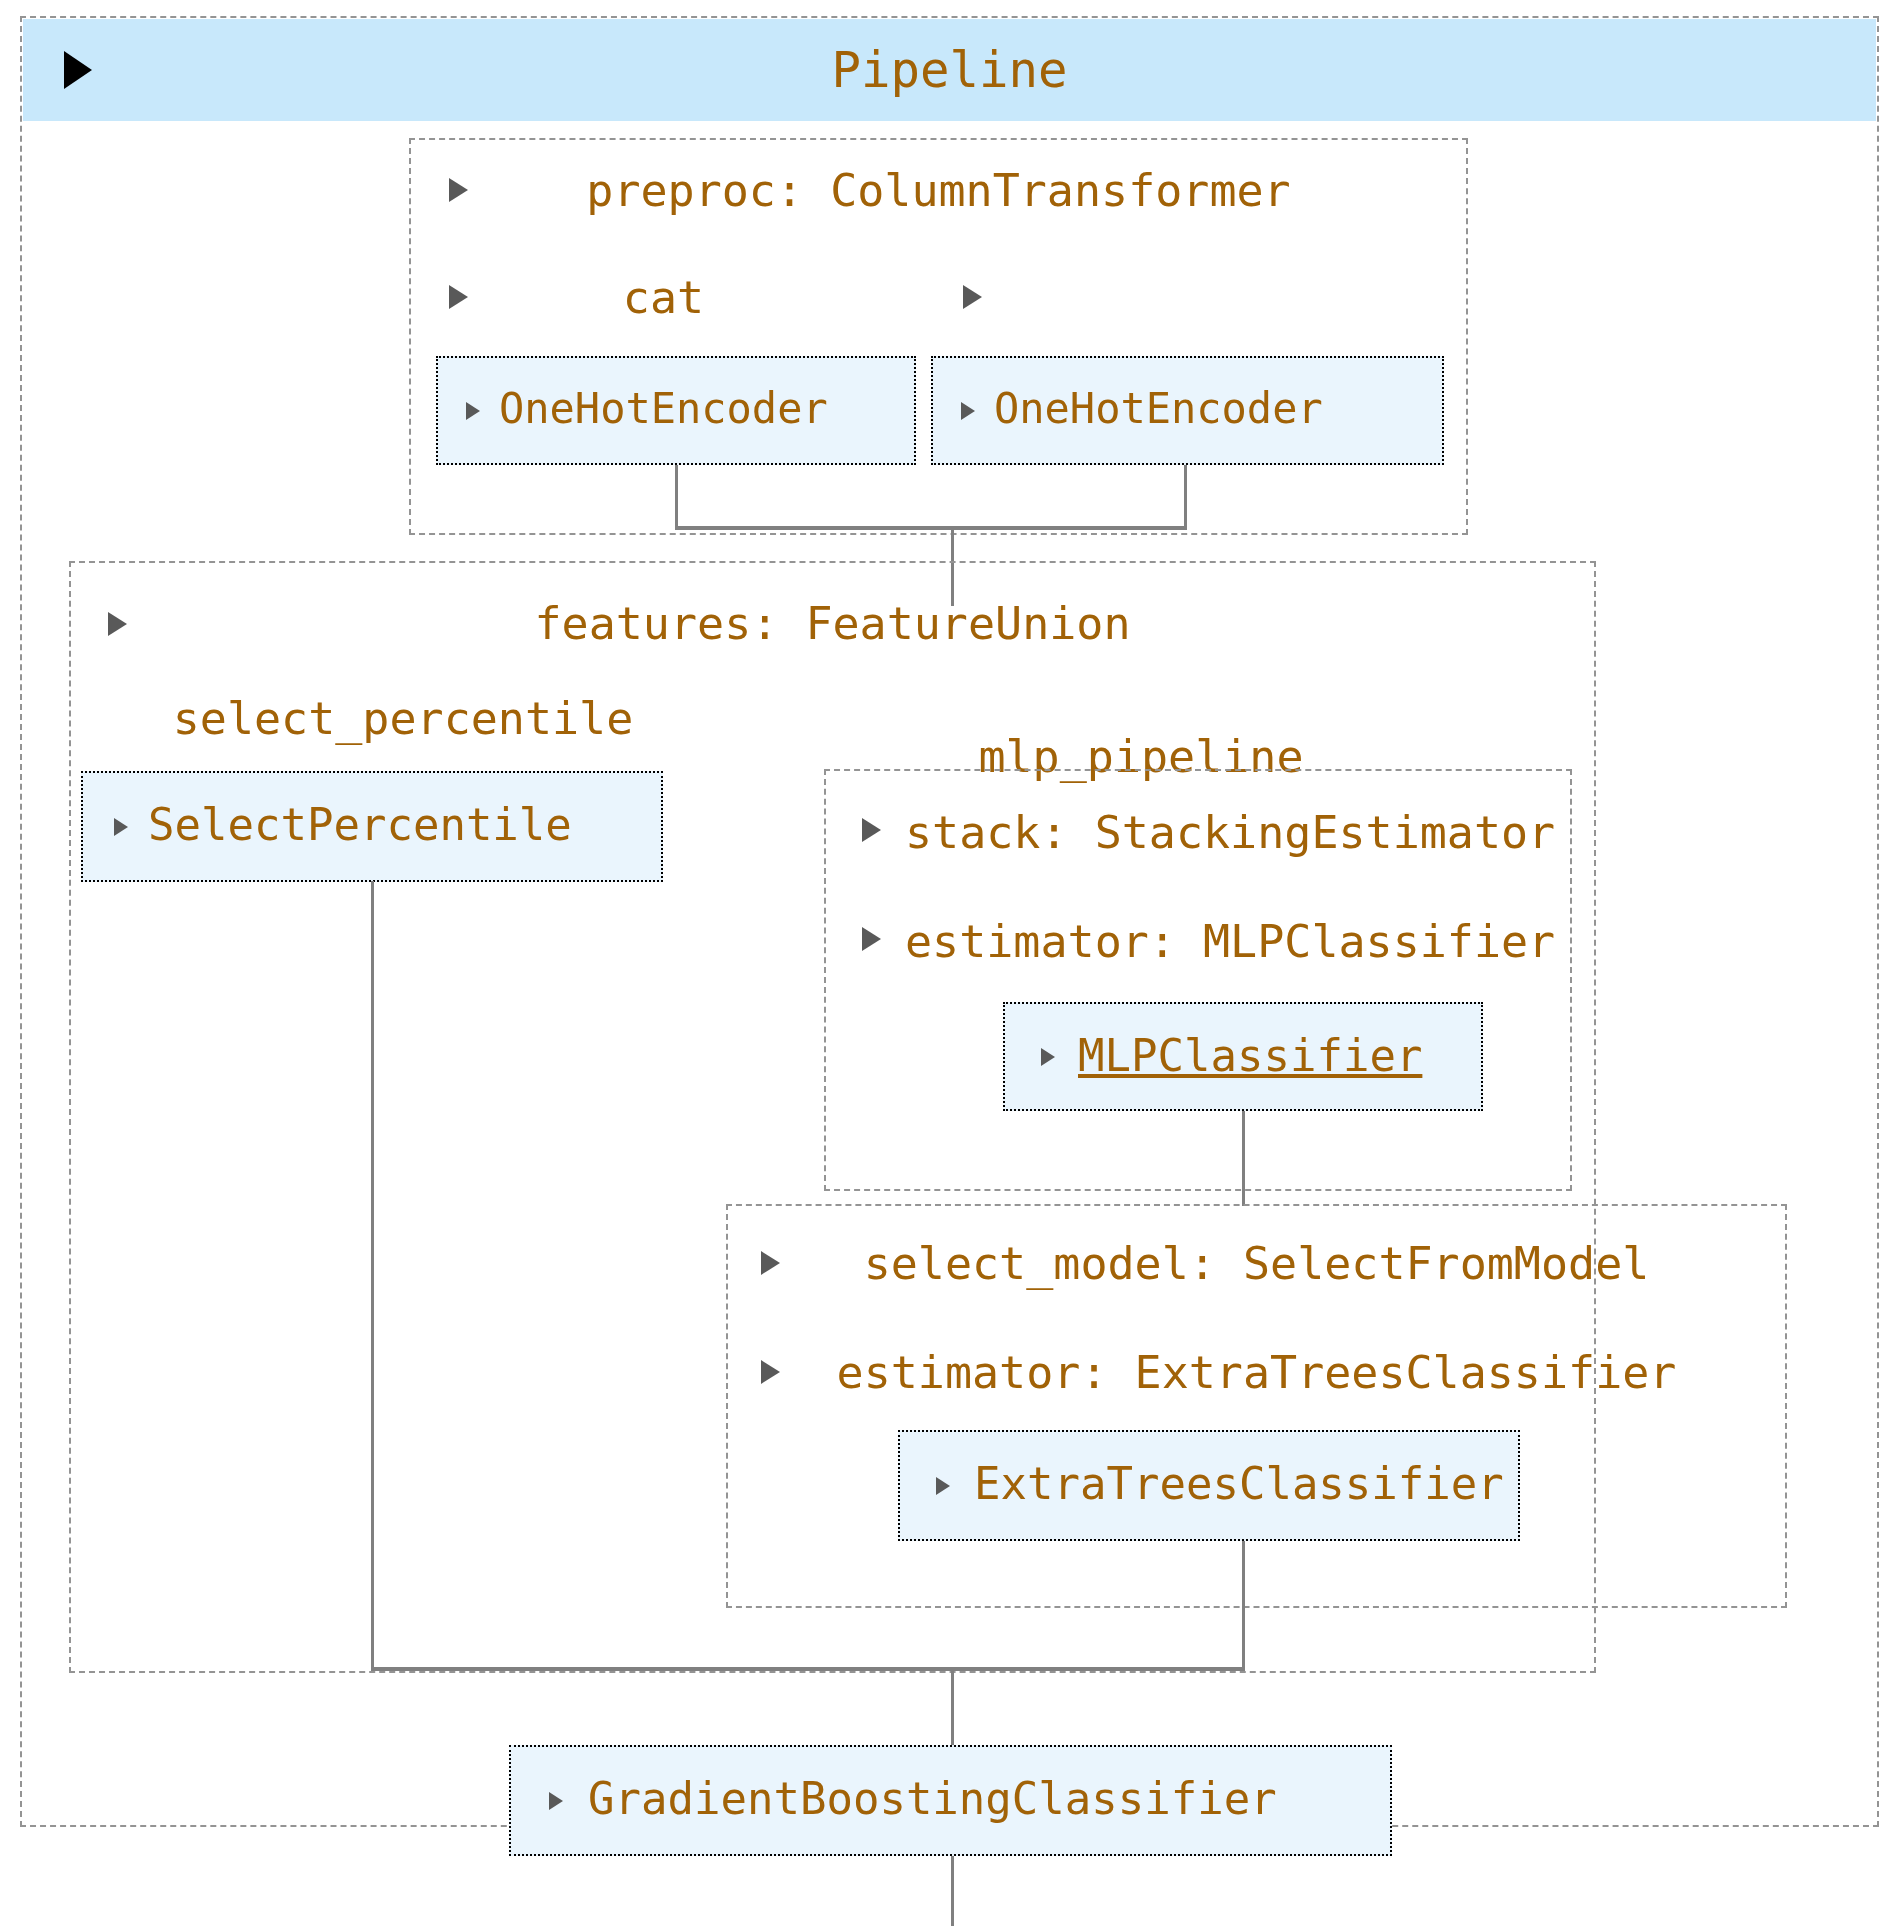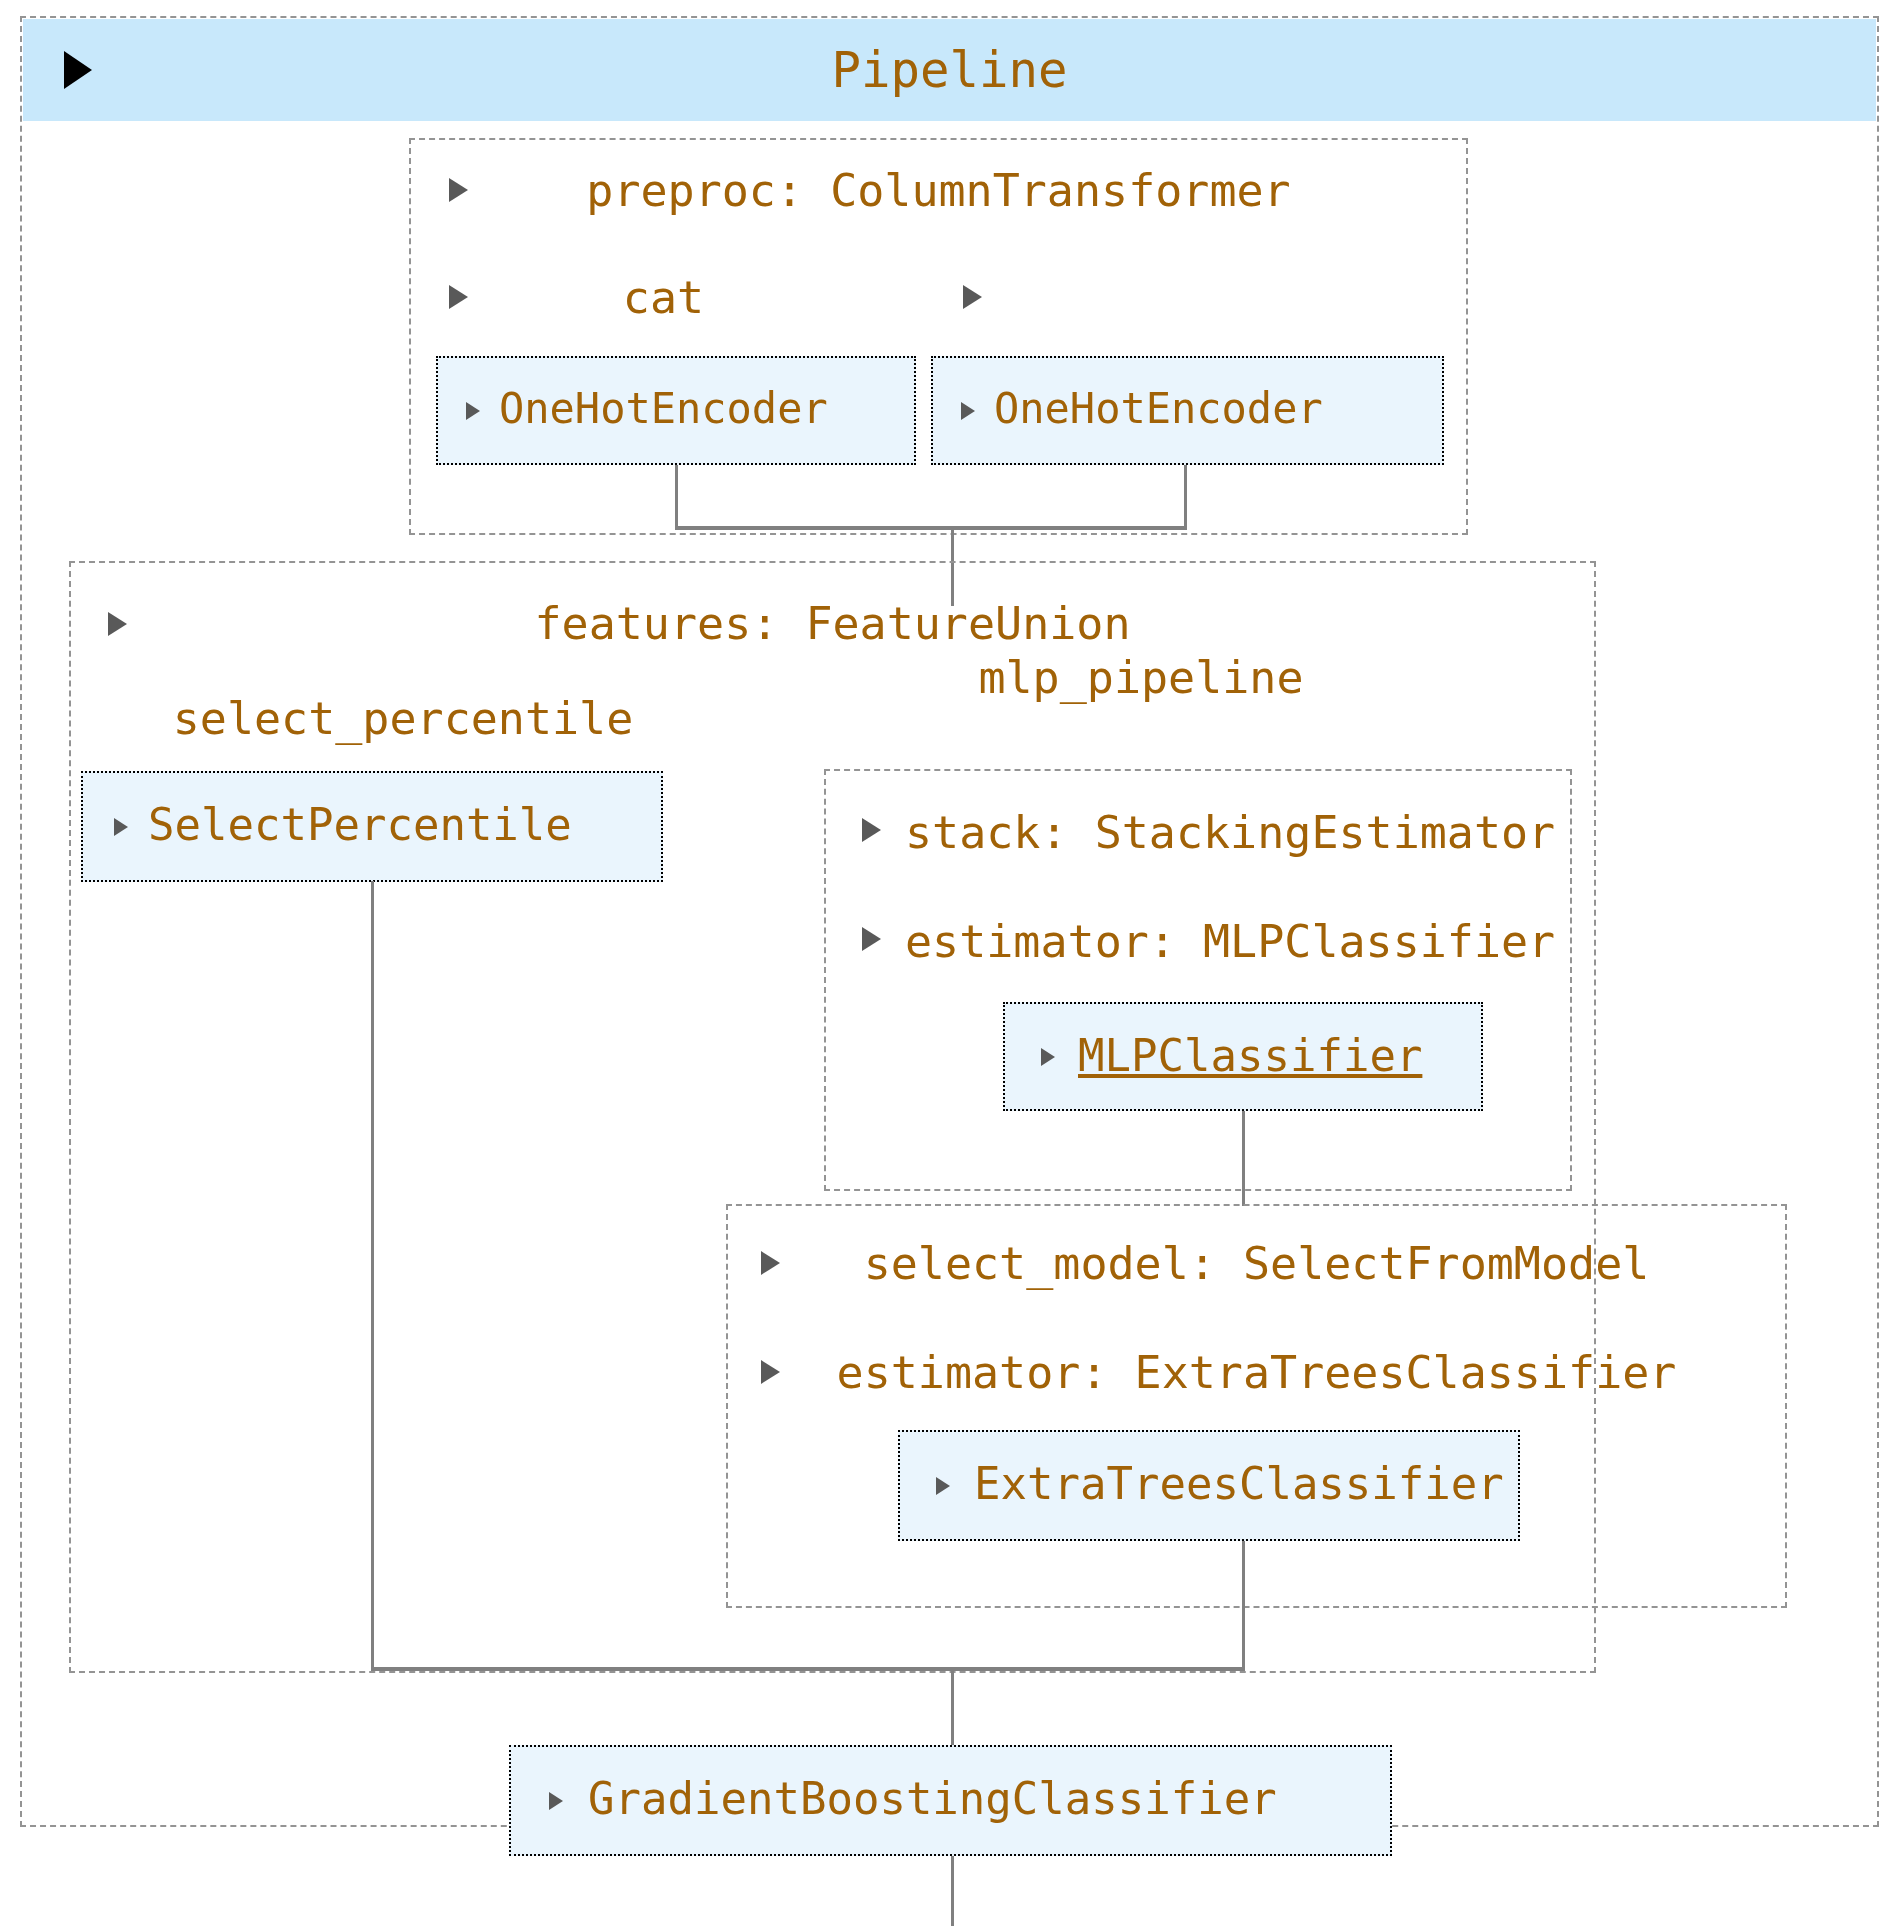--- a/index.html
+++ b/index.html
@@ -135,21 +135,21 @@
   <div class="sk-line-h" style="left:675px; top:526px; width:512px;"></div>
   <div class="sk-line-v" style="left:951px; top:526px; height:80px;"></div>
 
   <div class="sk-container" style="left:69px; top:561px; width:1527px; height:1112px;"></div>
 
   <div class="sk-caret" style="left:108px; top:612px;"></div>
   <div class="sk-label centered" style="left:69px; top:599px; width:1527px; height:49px; font-size:45px;">features: FeatureUnion</div>
 
   <div class="sk-label centered" style="left:76px; top:694px; width:654px; height:49px; font-size:45px;">select_percentile</div>
 
-  <div class="sk-label centered" style="left:814px; top:653px; width:654px; height:49px; font-size:45px;">mlp_pipeline</div>
+  <div class="sk-label centered" style="left:814px; top:732px; width:654px; height:49px; font-size:45px;">mlp_pipeline</div>
 
   <div class="sk-estimator" style="left:81px; top:771px; width:582px; height:111px;">
     <span class="sk-caret small" style="position:absolute; left:30.5px; top:45px;"></span>
     <span class="sk-label" style="position:absolute; left:65px; top:26px; font-size:44px;">SelectPercentile</span>
   </div>
 
   <div class="sk-container" style="left:824px; top:769px; width:748px; height:422px;"></div>
 
   <div class="sk-caret" style="left:862px; top:818px;"></div>
   <div class="sk-label" style="left:905px; top:806px; font-size:45px;">stack: StackingEstimator</div>

